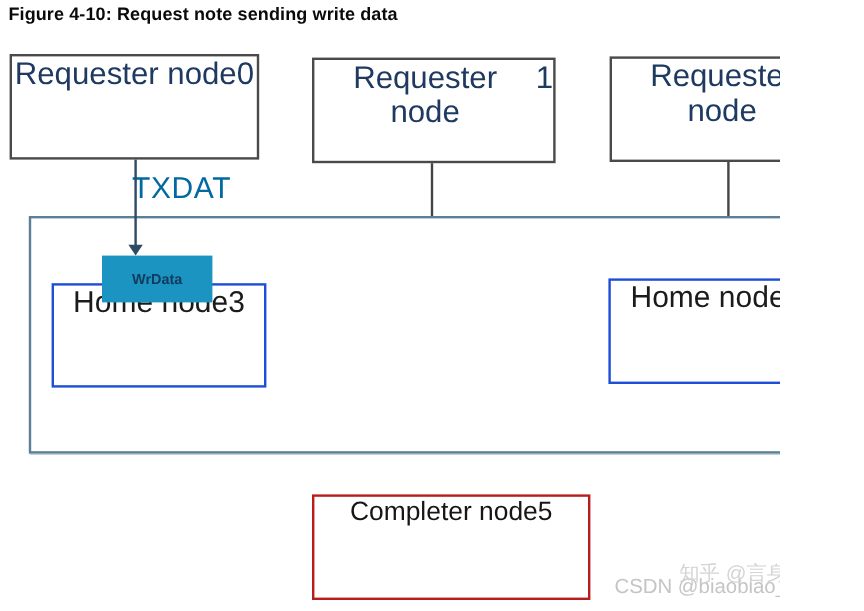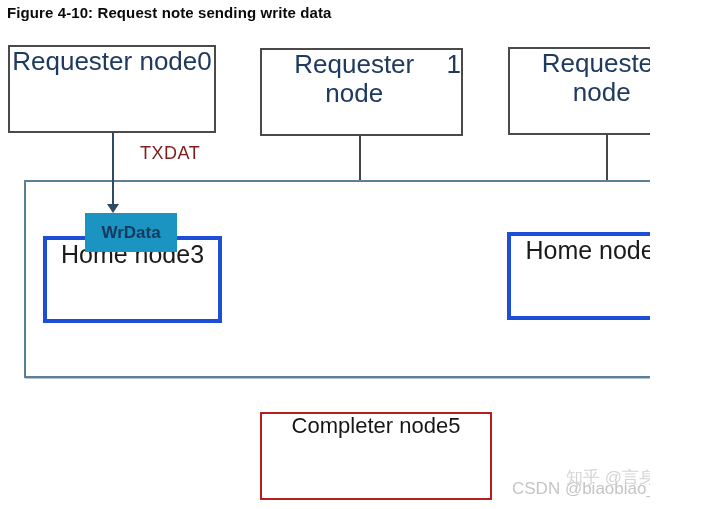--- a/index.html
+++ b/index.html
@@ -55,41 +55,41 @@
   .interconnect-label {
     position: absolute;
     left: 232px; top: 263px;
     width: 280px;
     text-align: center;
     font-size: 27px;
     color: #2a2a2a;
   }
 
   .home-box {
-    border: 4px solid #1d4ed8;
+    border: 2px solid #1d4ed8;
     color: #1b1b1b;
     font-size: 25px;
   }
   .home3 { left: 43px;  top: 236px; width: 179px; height: 87px; }
   .home4 { left: 507px; top: 232px; width: 180px; height: 88px; }
 
   .completer-box {
     border: 2px solid #b91c1c;
     color: #161616;
     font-size: 22px;
     left: 260px; top: 412px; width: 232px; height: 88px;
   }
 
   .wrdata-box {
     position: absolute;
     left: 85px; top: 213px;
     width: 92px; height: 39px;
     background: #1b94c1;
     color: #123a5e;
-    font-size: 17px;
+    font-size: 12px;
     font-weight: 700;
     display: flex;
     align-items: center;
     justify-content: center;
     z-index: 3;
   }
 
   .vline {
     position: absolute;
     width: 2px;
@@ -110,23 +110,23 @@
     left: 107px; top: 204px;
     width: 0; height: 0;
     border-left: 6px solid transparent;
     border-right: 6px solid transparent;
     border-top: 9px solid #2f4a63;
     z-index: 4;
   }
 
   .txdat-label {
     position: absolute;
-    left: 140px; top: 143px;
-    font-size: 18px;
-    color: #7f1d1d;
+    left: 110px; top: 143px;
+    font-size: 25px;
+    color: #0369a1;
     letter-spacing: 0.5px;
   }
 
   .watermark {
     position: absolute;
     color: #c9c9c9;
     font-size: 17px;
     white-space: nowrap;
     z-index: 5;
   }

